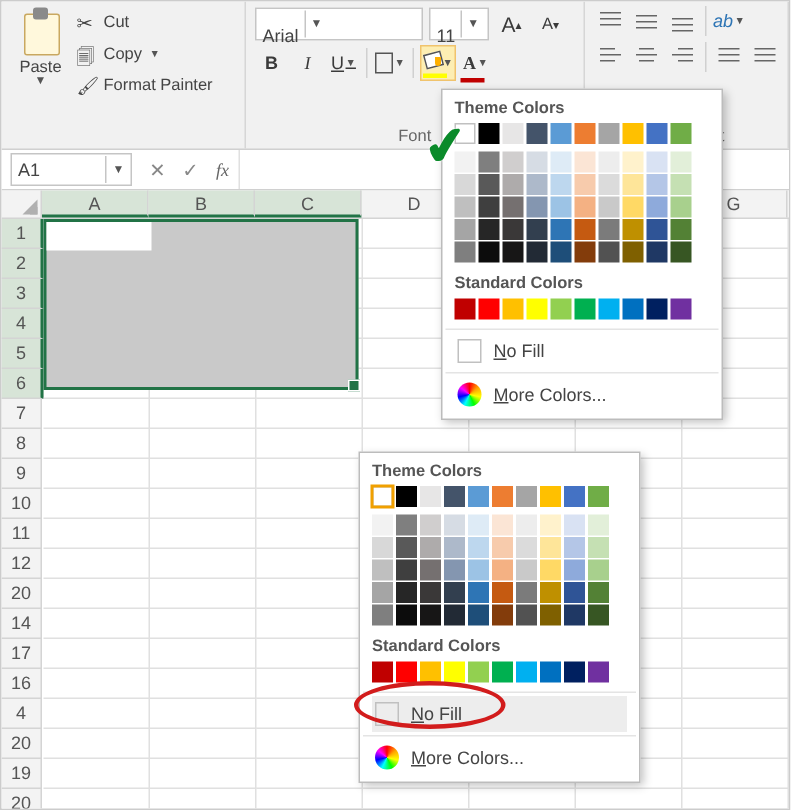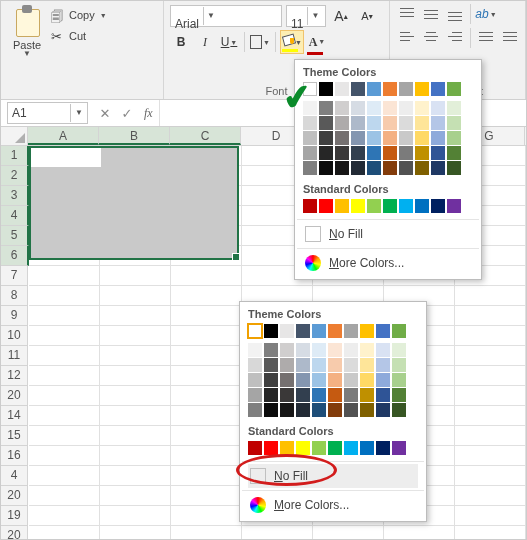--- a/index.html
+++ b/index.html
@@ -99,27 +99,31 @@
         <div class="paste">
           <span class="icon">
               <span class="board"></span>
               <span class="clip"></span>
             </span>
           <span class="txt">Paste</span>
           <span class="arr">▼</span>
         </div>
         <div class="clip-opts">
           <div class="row">
+              <span class="small-ic scissors"></span>
+              <span>Cut</span>
+            </div>
+          <div class="row">
               <span class="small-ic copy"></span>
               <span>Copy</span>
               <span class="dd-arr">▼</span>
             </div>
           <div class="row">
-              <span class="small-ic scissors"></span>
-              <span>Cut</span>
+              <span class="small-ic brush"></span>
+              <span>Format Painter</span>
             </div>
         </div>
       </div>
     </div>
 
     <div class="ribbon-group font-group">
       <div>
         <div class="font-row1">
           <div class="combo" style="width:110px">
               <span class="val">Arial</span>
@@ -264,21 +268,21 @@
           <div class="row-h sel">5</div>
           <div class="row-h sel">6</div>
           <div class="row-h">7</div>
           <div class="row-h">8</div>
           <div class="row-h">9</div>
           <div class="row-h">10</div>
           <div class="row-h">11</div>
           <div class="row-h">12</div>
           <div class="row-h">20</div>
           <div class="row-h">14</div>
-          <div class="row-h">15</div>
+          <div class="row-h">17</div>
           <div class="row-h">16</div>
           <div class="row-h">4</div>
           <div class="row-h">20</div>
           <div class="row-h">19</div>
           <div class="row-h">20</div>
         </div>
       <div class="cells" id="cells">
         <div class="sel-range">
           <div class="active-cell"></div>
           <div class="sel-handle"></div>

